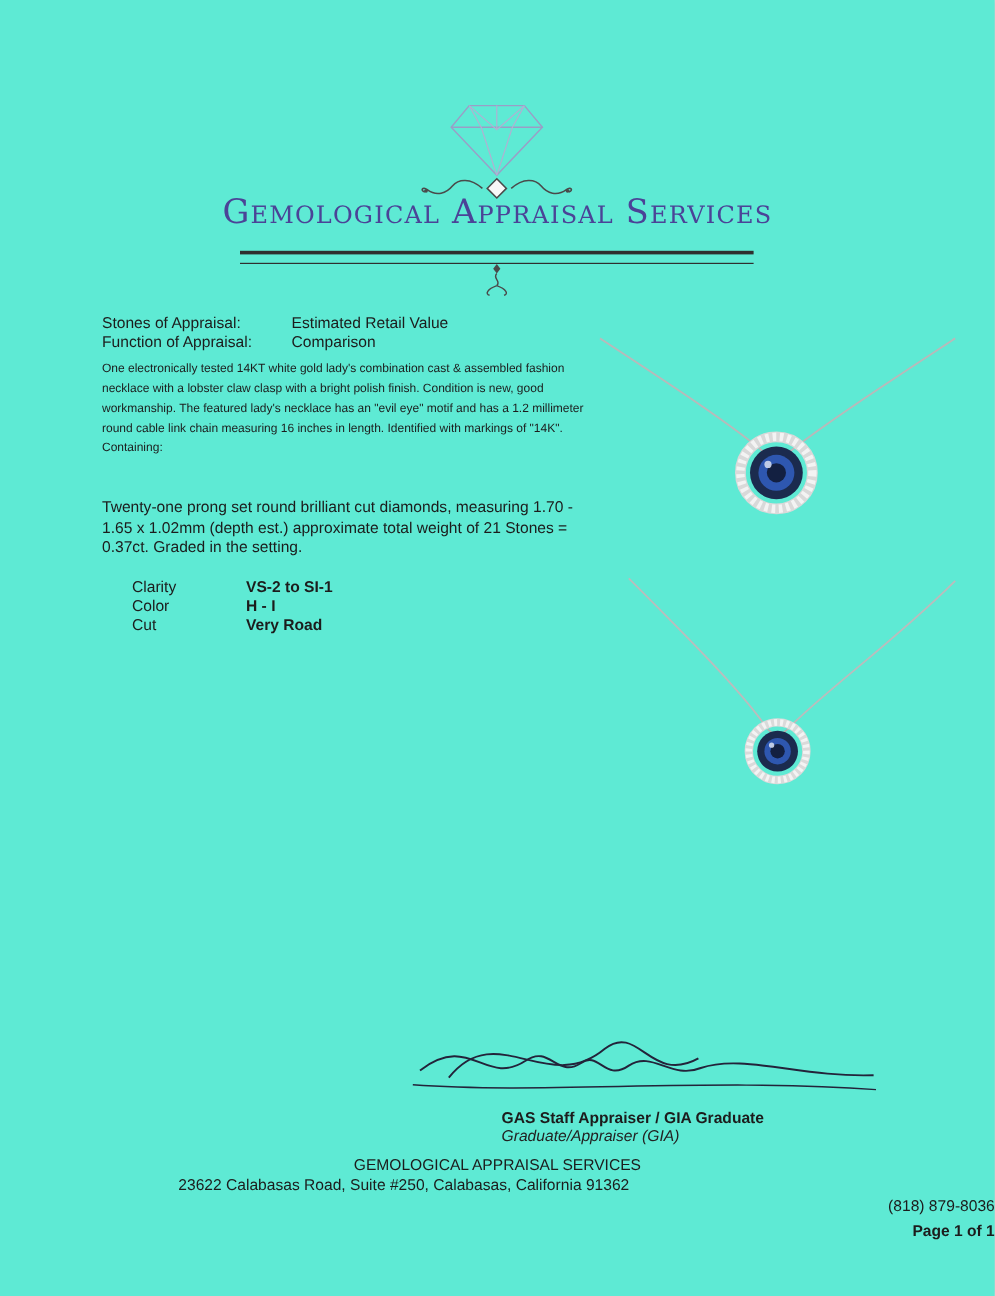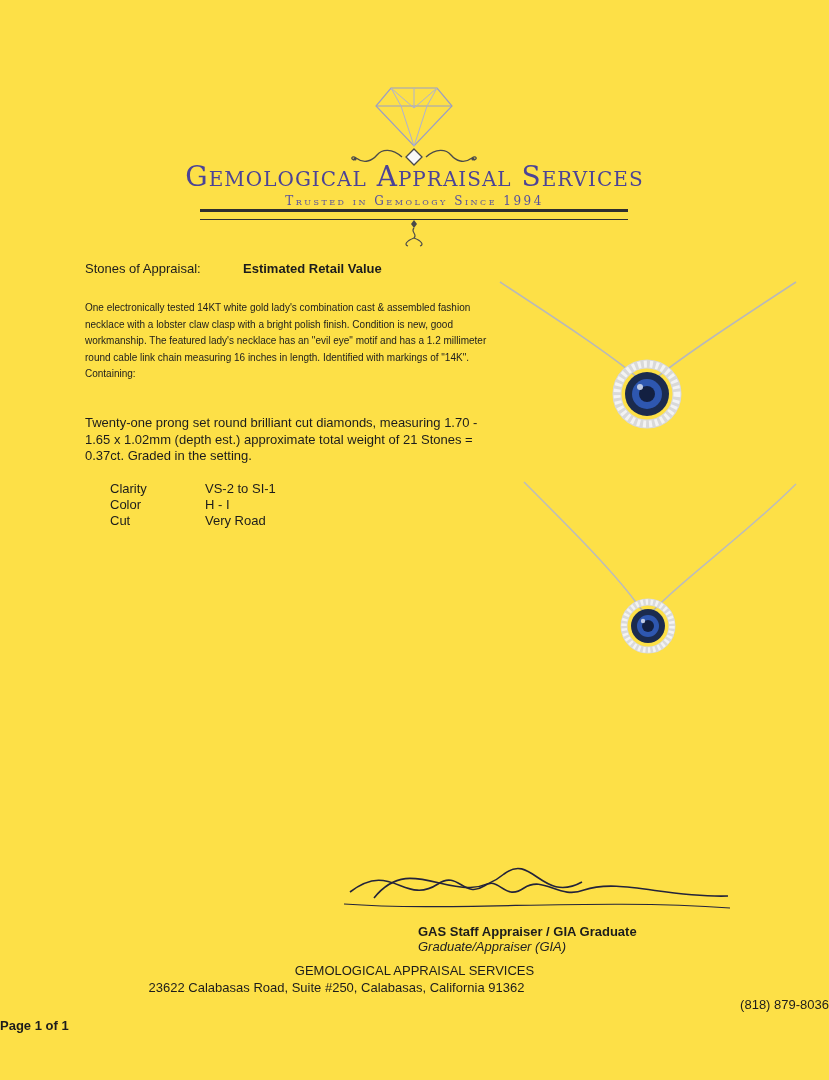--- a/index.html
+++ b/index.html
@@ -1,20 +1,20 @@
 <!DOCTYPE html>
 <html><head>
 <meta charset="utf-8">
 <style>
   html,body{margin:0;padding:0;background:#e9e9e9;}
   .page{
     position:relative;
     width:829px;height:1080px;
     margin:0 auto;
-    background:#fde047;
+    background:#5eead4;
     font-family:"Liberation Sans", sans-serif;
     color:#1c1c1c;
     overflow:hidden;
     box-shadow:0 0 4px rgba(0,0,0,.25);
   }
   .abs{position:absolute;}
   
   .logo-diamond{left:368px;top:80px;width:92px;height:70px;}
   .flourish-row{left:344px;top:146px;width:140px;height:22px;}
   .doc-title{
@@ -29,44 +29,44 @@
     font-family:"DejaVu Serif","Liberation Serif",serif;
     font-size:12px;letter-spacing:2.5px;
     color:#57509f;font-variant:small-caps;
   }
   .double-rule{left:200px;top:209px;width:428px;height:7px;
     border-top:3px solid #2f2f2f;border-bottom:1px solid #2f2f2f;}
   .ornament{left:394px;top:219px;width:40px;height:28px;}
   
   .meta{left:85px;top:261px;width:420px;font-size:13px;line-height:16px;}
   .meta .lbl{display:inline-block;width:158px;}
-  .meta .val{font-weight:bold;}
+  .meta .val{font-weight:normal;}
   
   .para1{left:85px;top:300px;width:416px;font-size:10px;line-height:16.5px;}
   .para2{left:85px;top:415px;width:416px;font-size:13px;line-height:16.5px;}
   
   .grading{left:110px;top:481px;font-size:13px;line-height:16px;}
   .grading .lbl{display:inline-block;width:95px;}
-  .grading .val{font-weight:normal;margin-top:19px;}
+  .grading .val{font-weight:bold;margin-top:19px;}
   
   .photo1{left:498px;top:280px;width:300px;height:160px;}
   .photo2{left:520px;top:478px;width:280px;height:188px;}
   
   .totals{left:85px;top:683px;width:480px;font-size:13px;line-height:16px;}
   .totals .row{position:relative;}
   .totals .val{position:absolute;left:395px;font-weight:bold;}
   
   .sig-svg{left:332px;top:852px;width:405px;height:68px;}
   .sig-name{left:418px;top:924px;font-size:13px;font-weight:bold;}
   .sig-title{left:418px;top:939px;font-size:13px;font-style:italic;color:#222;}
   
   .footer-company{left:0;top:963px;width:829px;text-align:center;font-size:13px;}
   .footer-address{left:0;top:980px;width:673px;text-align:center;font-size:13px;}
   .footer-phone{left:0;top:997px;width:829px;text-align:right;font-size:13px;}
-  .footer-page{left:0;top:1018px;width:829px;text-align:left;font-size:13px;font-weight:bold;}
+  .footer-page{left:0;top:1018px;width:829px;text-align:right;font-size:13px;font-weight:bold;}
   svg{display:block;width:100%;height:100%;}
 </style>
 </head>
 <body>
 
 <div class="page">
 
   <div class="abs logo-diamond">
     <svg viewBox="0 0 92 70" fill="none" stroke="#9a9ec6" stroke-width="1.2">
       <polygon points="23,8 69,8 84,26 46,66 8,26"></polygon>
@@ -79,35 +79,37 @@
     <svg viewBox="0 0 140 22" fill="none" stroke="#4a4a4a" stroke-width="1.3">
       <polygon points="70,3 78,11 70,19 62,11" fill="#f8f8f8"></polygon>
       <path d="M58,11 C48,2 38,3 33,9 C28,15 20,18 12,12 C8,9 6,13 10,14"></path>
       <path d="M82,11 C92,2 102,3 107,9 C112,15 120,18 128,12 C132,9 134,13 130,14"></path>
       <circle cx="11" cy="13" r="1.6" fill="#4a4a4a" stroke="none"></circle>
       <circle cx="129" cy="13" r="1.6" fill="#4a4a4a" stroke="none"></circle>
     </svg>
   </div>
 
   <div class="abs doc-title">Gemological Appraisal Services</div>
-  <div class="abs doc-subtitle">Trusted in Gemology Since 1994</div>
 
   <div class="abs double-rule"></div>
   <div class="abs ornament">
     <svg viewBox="0 0 40 28" fill="none" stroke="#4a4a4a" stroke-width="1.2">
       <polygon points="20,1 23,5 20,9 17,5" fill="#4a4a4a" stroke="none"></polygon>
       <path d="M20,9 C16,13 24,15 20,19"></path>
       <path d="M20,19 C12,22 10,26 14,27"></path>
       <path d="M20,19 C28,22 30,26 26,27"></path>
     </svg>
   </div>
 
   <div class="abs meta">
     <div>
       <span class="lbl">Stones of Appraisal:</span><span class="val">Estimated Retail Value</span>
+    </div>
+    <div>
+      <span class="lbl">Function of Appraisal:</span><span class="val">Comparison</span>
     </div>
   </div>
 
   <div class="abs para1">One electronically tested 14KT white gold lady's combination cast &amp; assembled fashion necklace with a lobster claw clasp with a bright polish finish. Condition is new, good workmanship. The featured lady's necklace has an "evil eye" motif and has a 1.2 millimeter round cable link chain measuring 16 inches in length. Identified with markings of "14K".  Containing:</div>
   <div class="abs para2">Twenty-one prong set round brilliant cut diamonds, measuring 1.70 - 1.65 x 1.02mm (depth est.) approximate total weight of 21 Stones = 0.37ct. Graded in the setting.</div>
 
   <div class="abs grading">
     <div>
       <span class="lbl">Clarity</span><span class="val">VS-2 to SI-1</span>
     </div>

